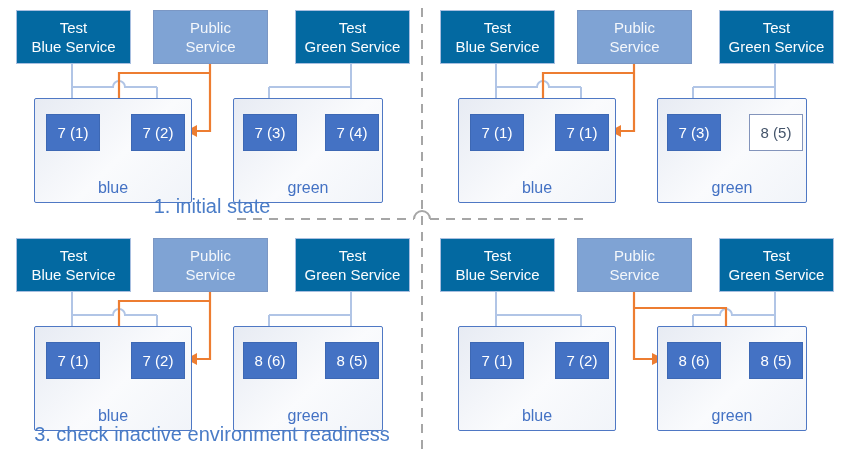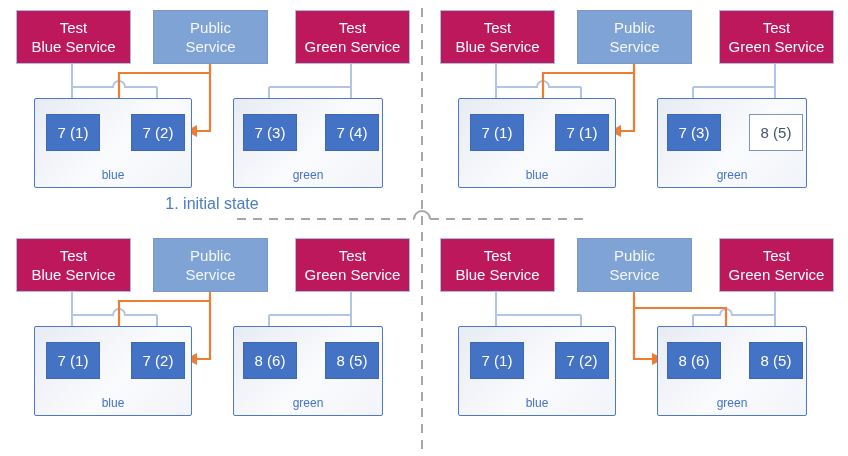--- a/index.html
+++ b/index.html
@@ -7,37 +7,37 @@
     position:relative;width:848px;height:456px;overflow:hidden;background:#fff;
     font-family:"Liberation Sans",sans-serif;
   }
   .panel{position:absolute;width:424px;height:228px;}
   .connectors{position:absolute;left:0;top:0;}
   .service{
     position:absolute;top:10px;width:113px;height:52px;
     display:flex;align-items:center;justify-content:center;text-align:center;
     font-size:15px;line-height:1.3;
   }
-  .service-light{background:#be185d;border:1px solid #a8bfe0;color:#fcfdfe;}
+  .service-light{background:#0369a1;border:1px solid #a8bfe0;color:#fcfdfe;}
   .service-public{background:#7fa3d4;border:1px solid #7b97c4;color:#f4f7fb;}
   .service-label{white-space:pre-line;}
   .env{
-    position:absolute;top:98px;height:90px;border:1.5px solid #4f78c4;border-radius:2px;
+    position:absolute;top:98px;height:105px;border:1.5px solid #4f78c4;border-radius:2px;
     background:linear-gradient(135deg,#e7ebf3 0%,#fafbfd 55%,#f1f4f9 100%);
     box-sizing:border-box;
   }
   .slot{position:absolute;top:15px;width:54px;height:37px;}
   .node{
     width:100%;height:100%;box-sizing:border-box;
     background:#4472c4;border:1px solid #3d68b4;color:#fff;
     display:flex;align-items:center;justify-content:center;font-size:15px;
   }
   .node.node-outlined{background:#ffffff;border:1.5px solid #8394bb;color:#44546a;}
-  .env-label{position:absolute;left:0;right:0;bottom:5px;text-align:center;color:#4472c4;font-size:12px;}
-  .caption{position:absolute;top:195px;left:2px;width:420px;text-align:center;color:#4a7cc7;font-size:16px;}
+  .env-label{position:absolute;left:0;right:0;bottom:5px;text-align:center;color:#4472c4;font-size:16px;}
+  .caption{position:absolute;top:195px;left:2px;width:420px;text-align:center;color:#4a7cc7;font-size:20px;}
   .divider{position:absolute;left:0;top:0;pointer-events:none;}
 </style>
 </head>
 <body>
 
 <div id="canvas">
 
 <section class="panel" style="left:0;top:0">
   <svg class="connectors" width="424" height="228" viewBox="0 0 424 228">
     <g stroke="#b1c5e6" stroke-width="2" fill="none">
@@ -201,20 +201,21 @@
   </div>
   <div class="env" style="left:233px;width:150px">
     <div class="slot" style="left:9px">
       <div class="node">8 (6)</div>
     </div>
     <div class="slot" style="left:91px">
       <div class="node">8 (5)</div>
     </div>
     <div class="env-label">green</div>
   </div>
+  <div class="caption">3. check inactive environment readiness</div>
 </section>
 
 <section class="panel" style="left:424px;top:228px">
   <svg class="connectors" width="424" height="228" viewBox="0 0 424 228">
     <g stroke="#b1c5e6" stroke-width="2" fill="none">
       <path d="M72,62 V102"></path>
       <path d="M72,87 H157"></path>
       <path d="M157,87 V102"></path>
       <path d="M351,62 V102"></path>
       <path d="M269,87 H296 A6 6 0 0 1 308,87 H351"></path>

